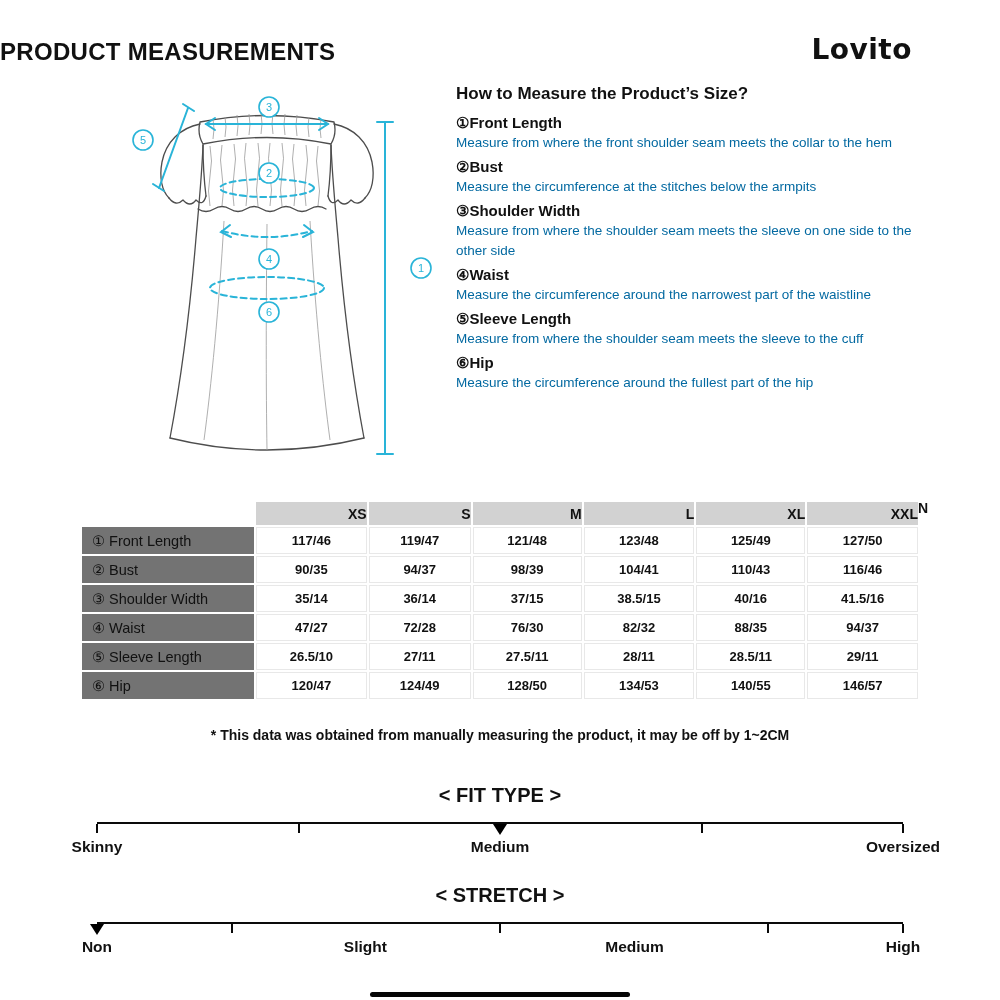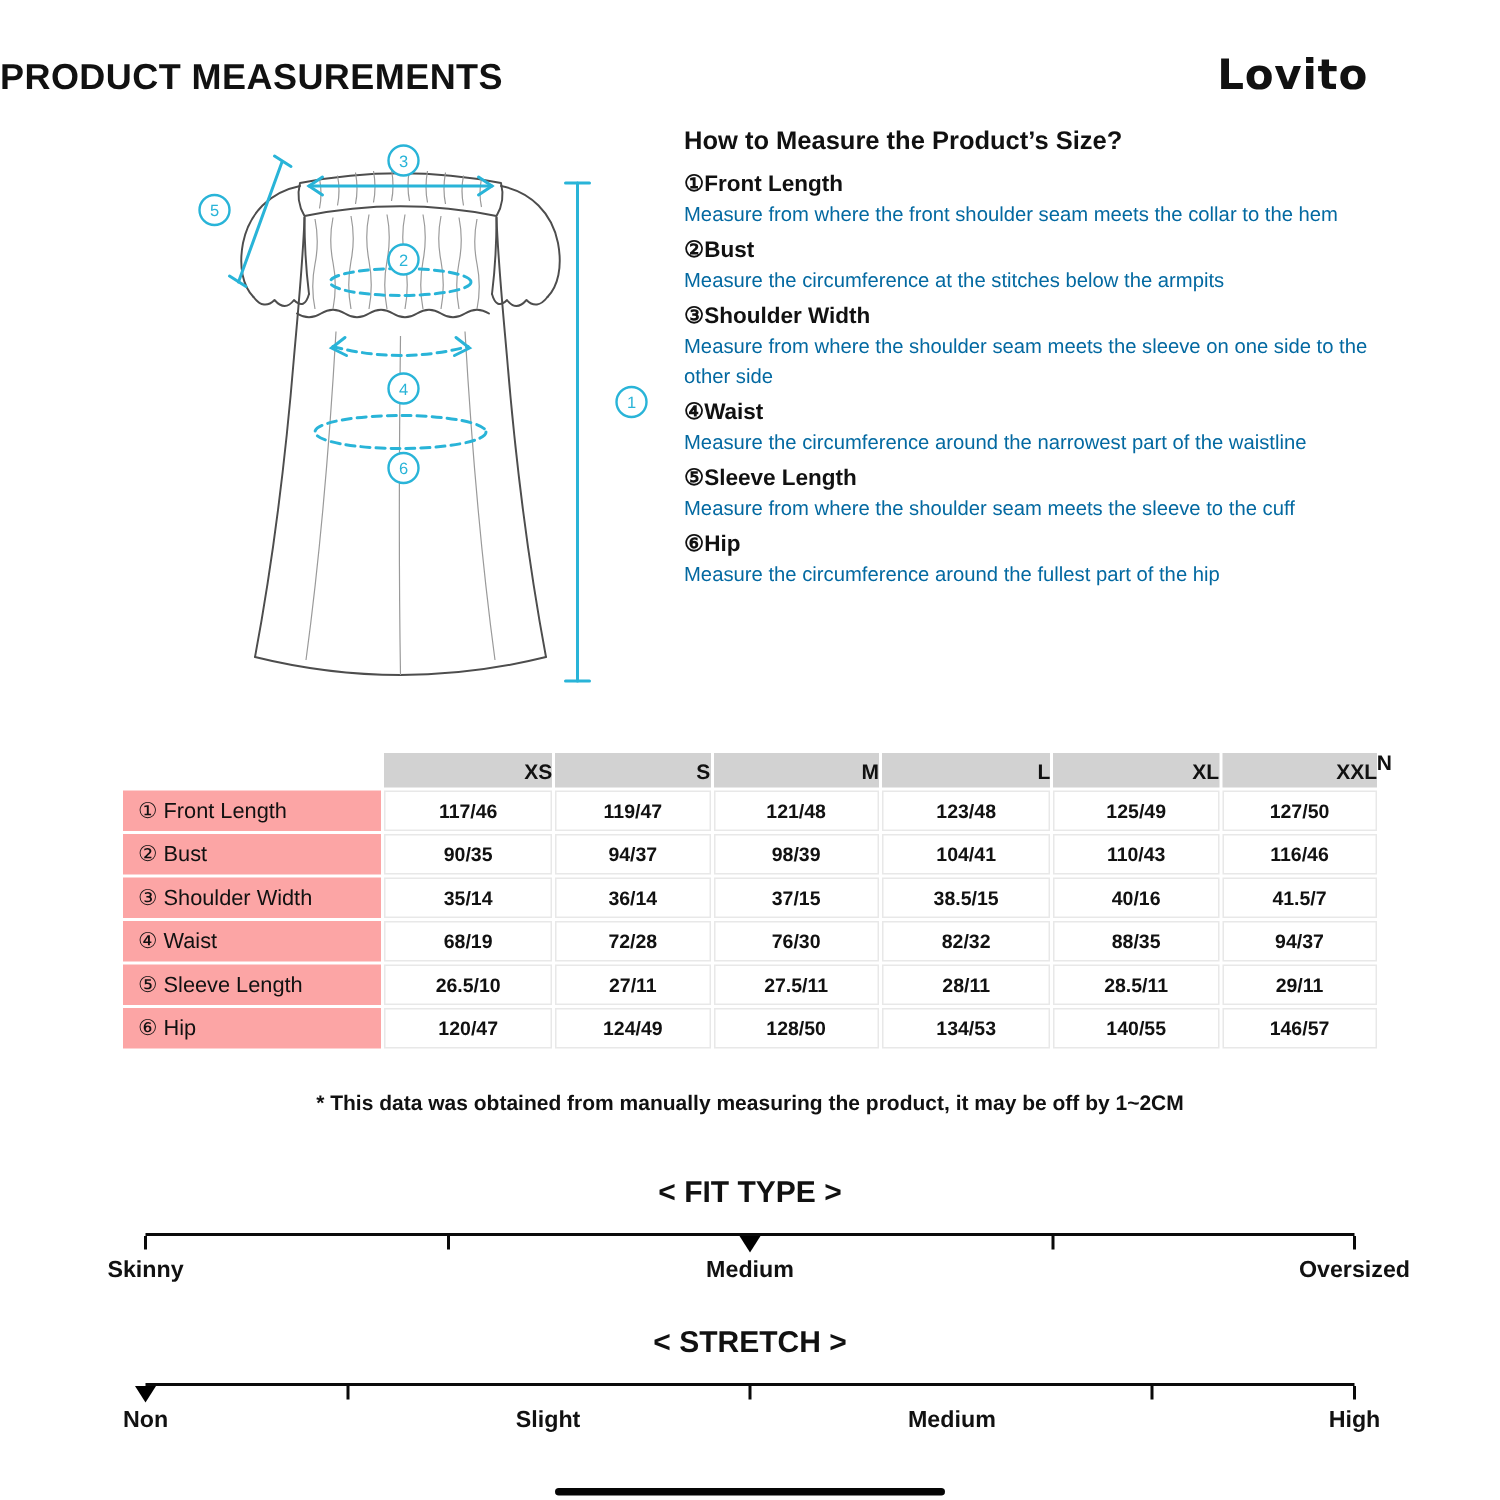--- a/index.html
+++ b/index.html
@@ -31,21 +31,21 @@
   table.size-table {
     position:absolute; left:80px; top:500px; width:840px;
     border-collapse:separate; border-spacing:2px;
   }
   .size-table th, .size-table td { text-align:center; padding:0; }
   .size-table thead th {
     background:#d2d2d2; font-weight:bold; font-size:14px; height:23px;text-align:right;
   }
   .size-table thead th.corner { background:transparent; width:172px; }
   .size-table tbody th {
-    background:#fca5a5; font-weight:normal; font-size:14.5px;
+    background:#737373; font-weight:normal; font-size:14.5px;
     text-align:left; padding-left:10px; height:27px;
   }
   .size-table td { border:1px solid #e8e8e8; font-weight:bold; font-size:13px; }
 
   .footnote {
     position:absolute; top:727px; left:0; right:0; text-align:center;
     font-size:14px; font-weight:bold;
   }
 
   .scale-title {
@@ -198,25 +198,25 @@
       <td>110/43</td>
       <td>116/46</td>
     </tr>
     <tr>
       <th>③ Shoulder Width</th>
       <td>35/14</td>
       <td>36/14</td>
       <td>37/15</td>
       <td>38.5/15</td>
       <td>40/16</td>
-      <td>41.5/7</td>
+      <td>41.5/16</td>
     </tr>
     <tr>
       <th>④ Waist</th>
-      <td>68/19</td>
+      <td>47/27</td>
       <td>72/28</td>
       <td>76/30</td>
       <td>82/32</td>
       <td>88/35</td>
       <td>94/37</td>
     </tr>
     <tr>
       <th>⑤ Sleeve Length</th>
       <td>26.5/10</td>
       <td>27/11</td>

